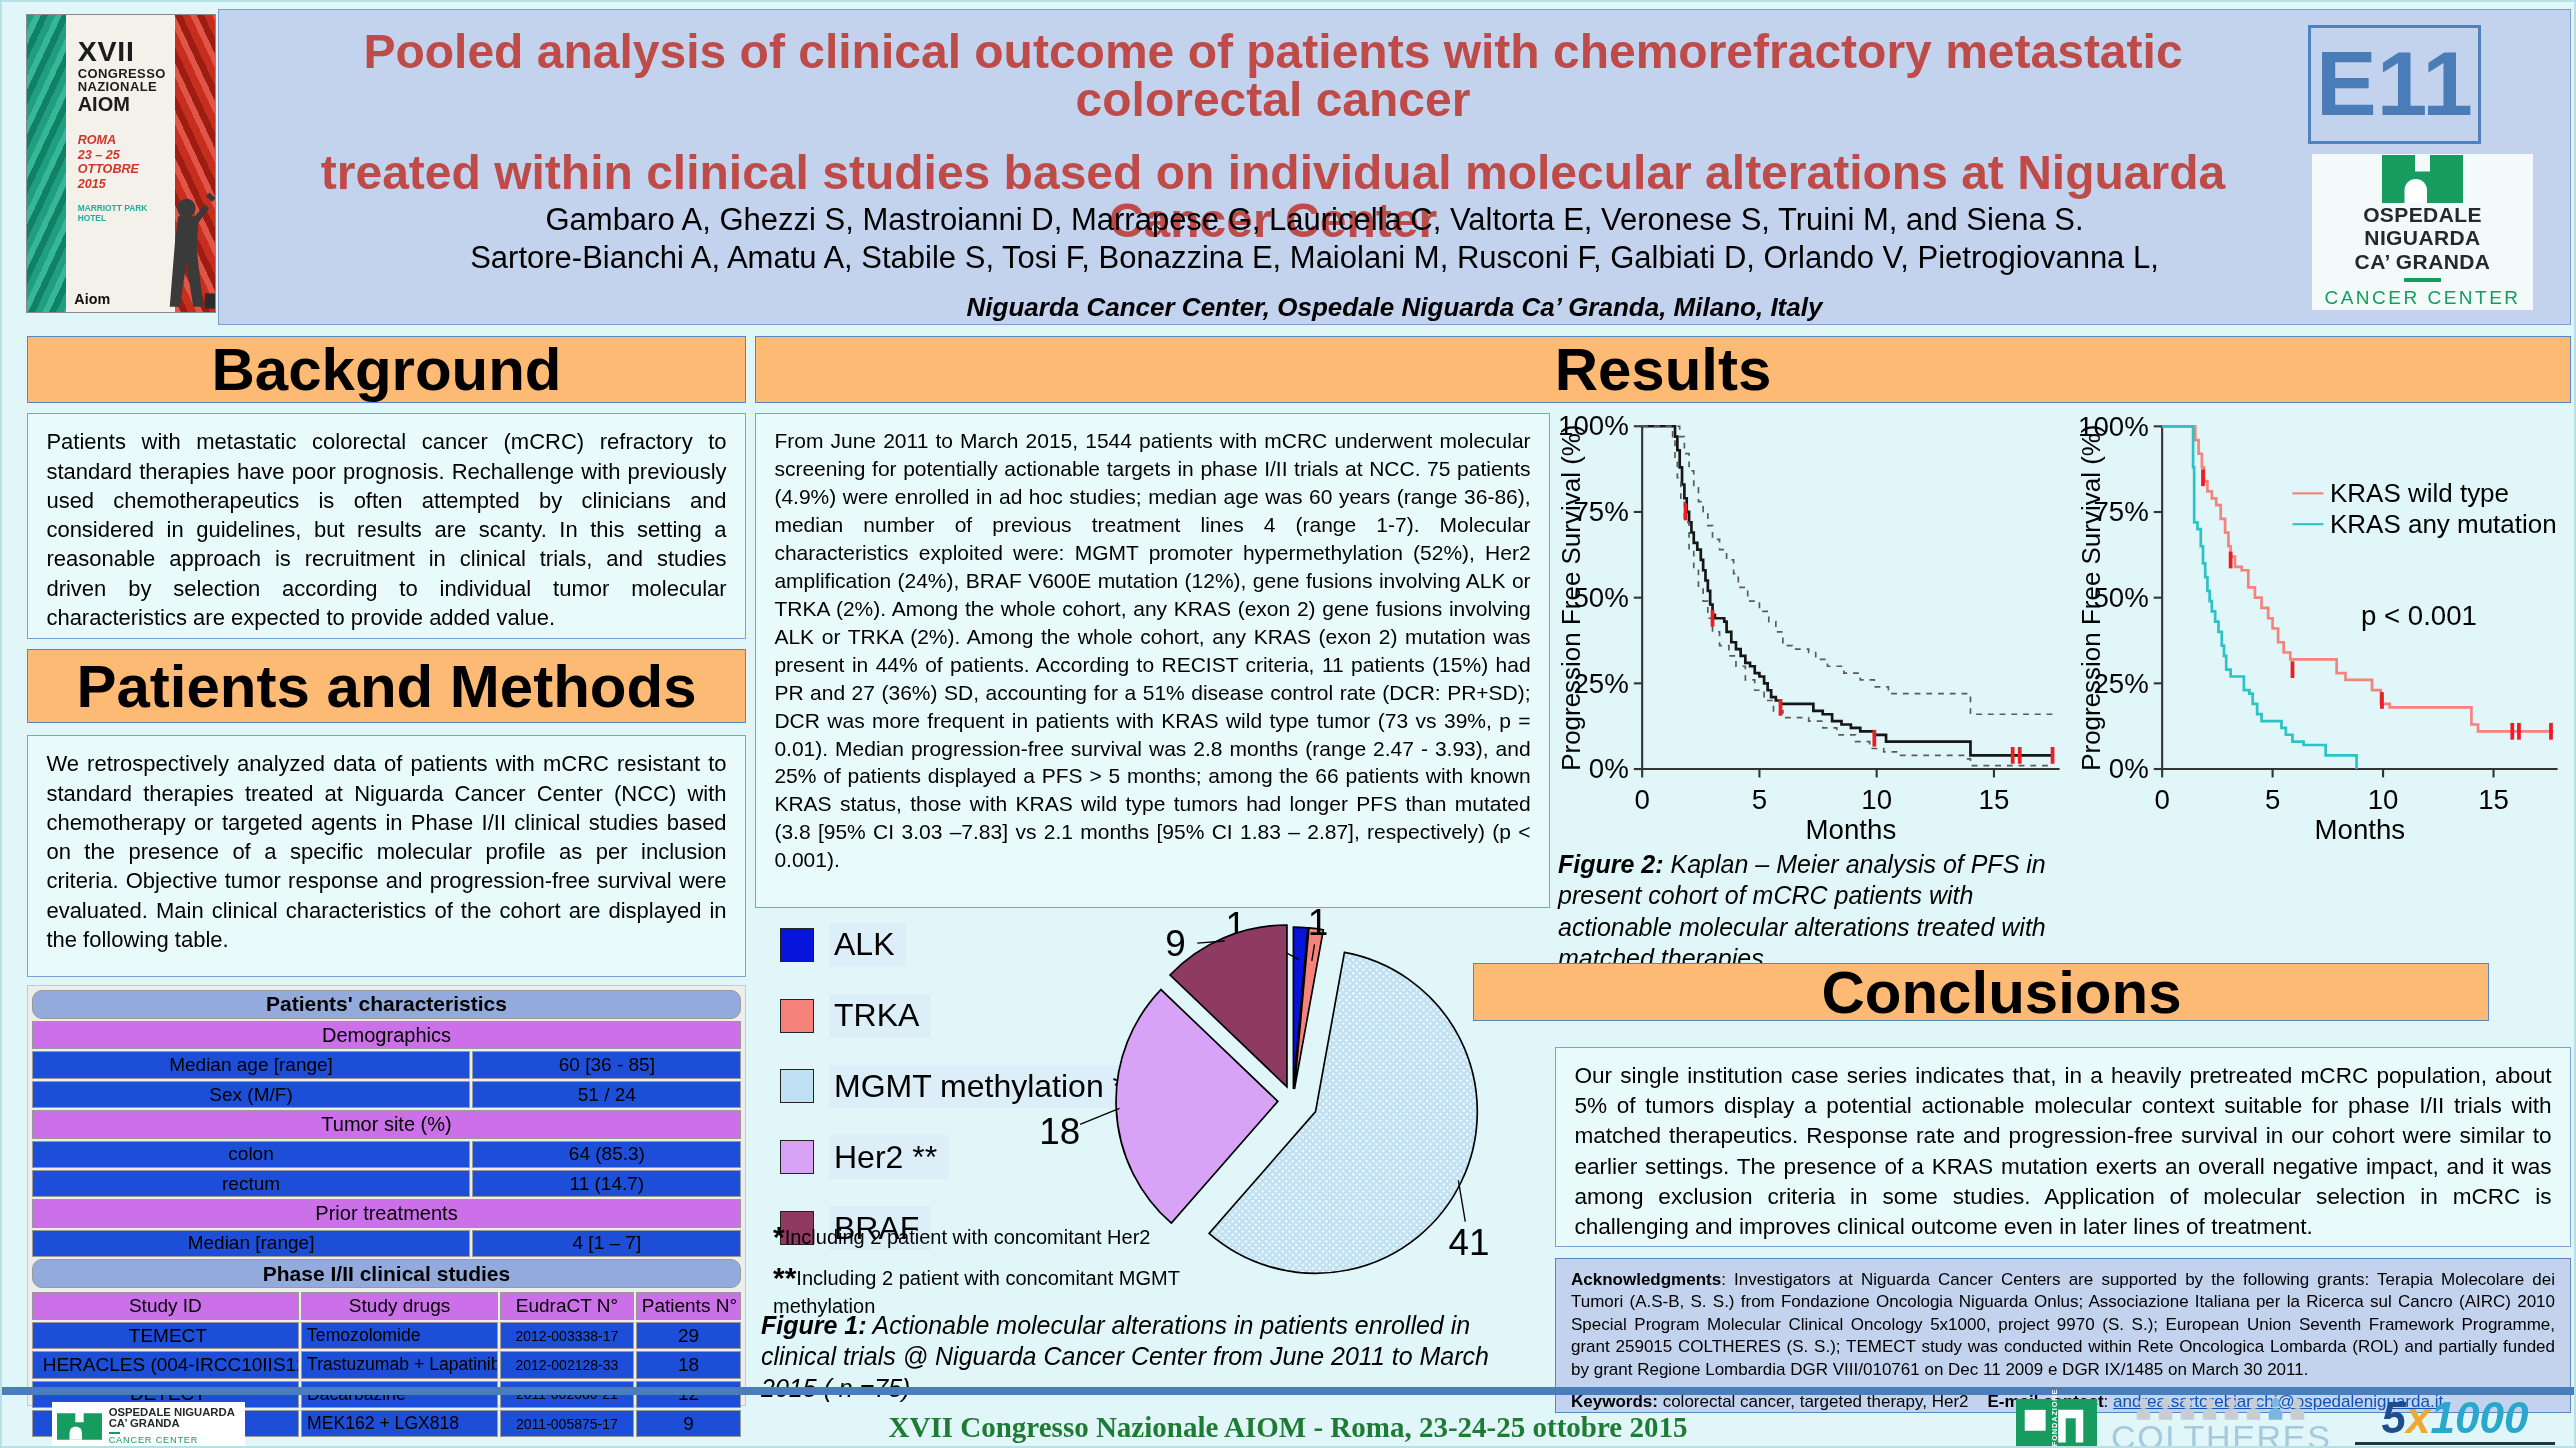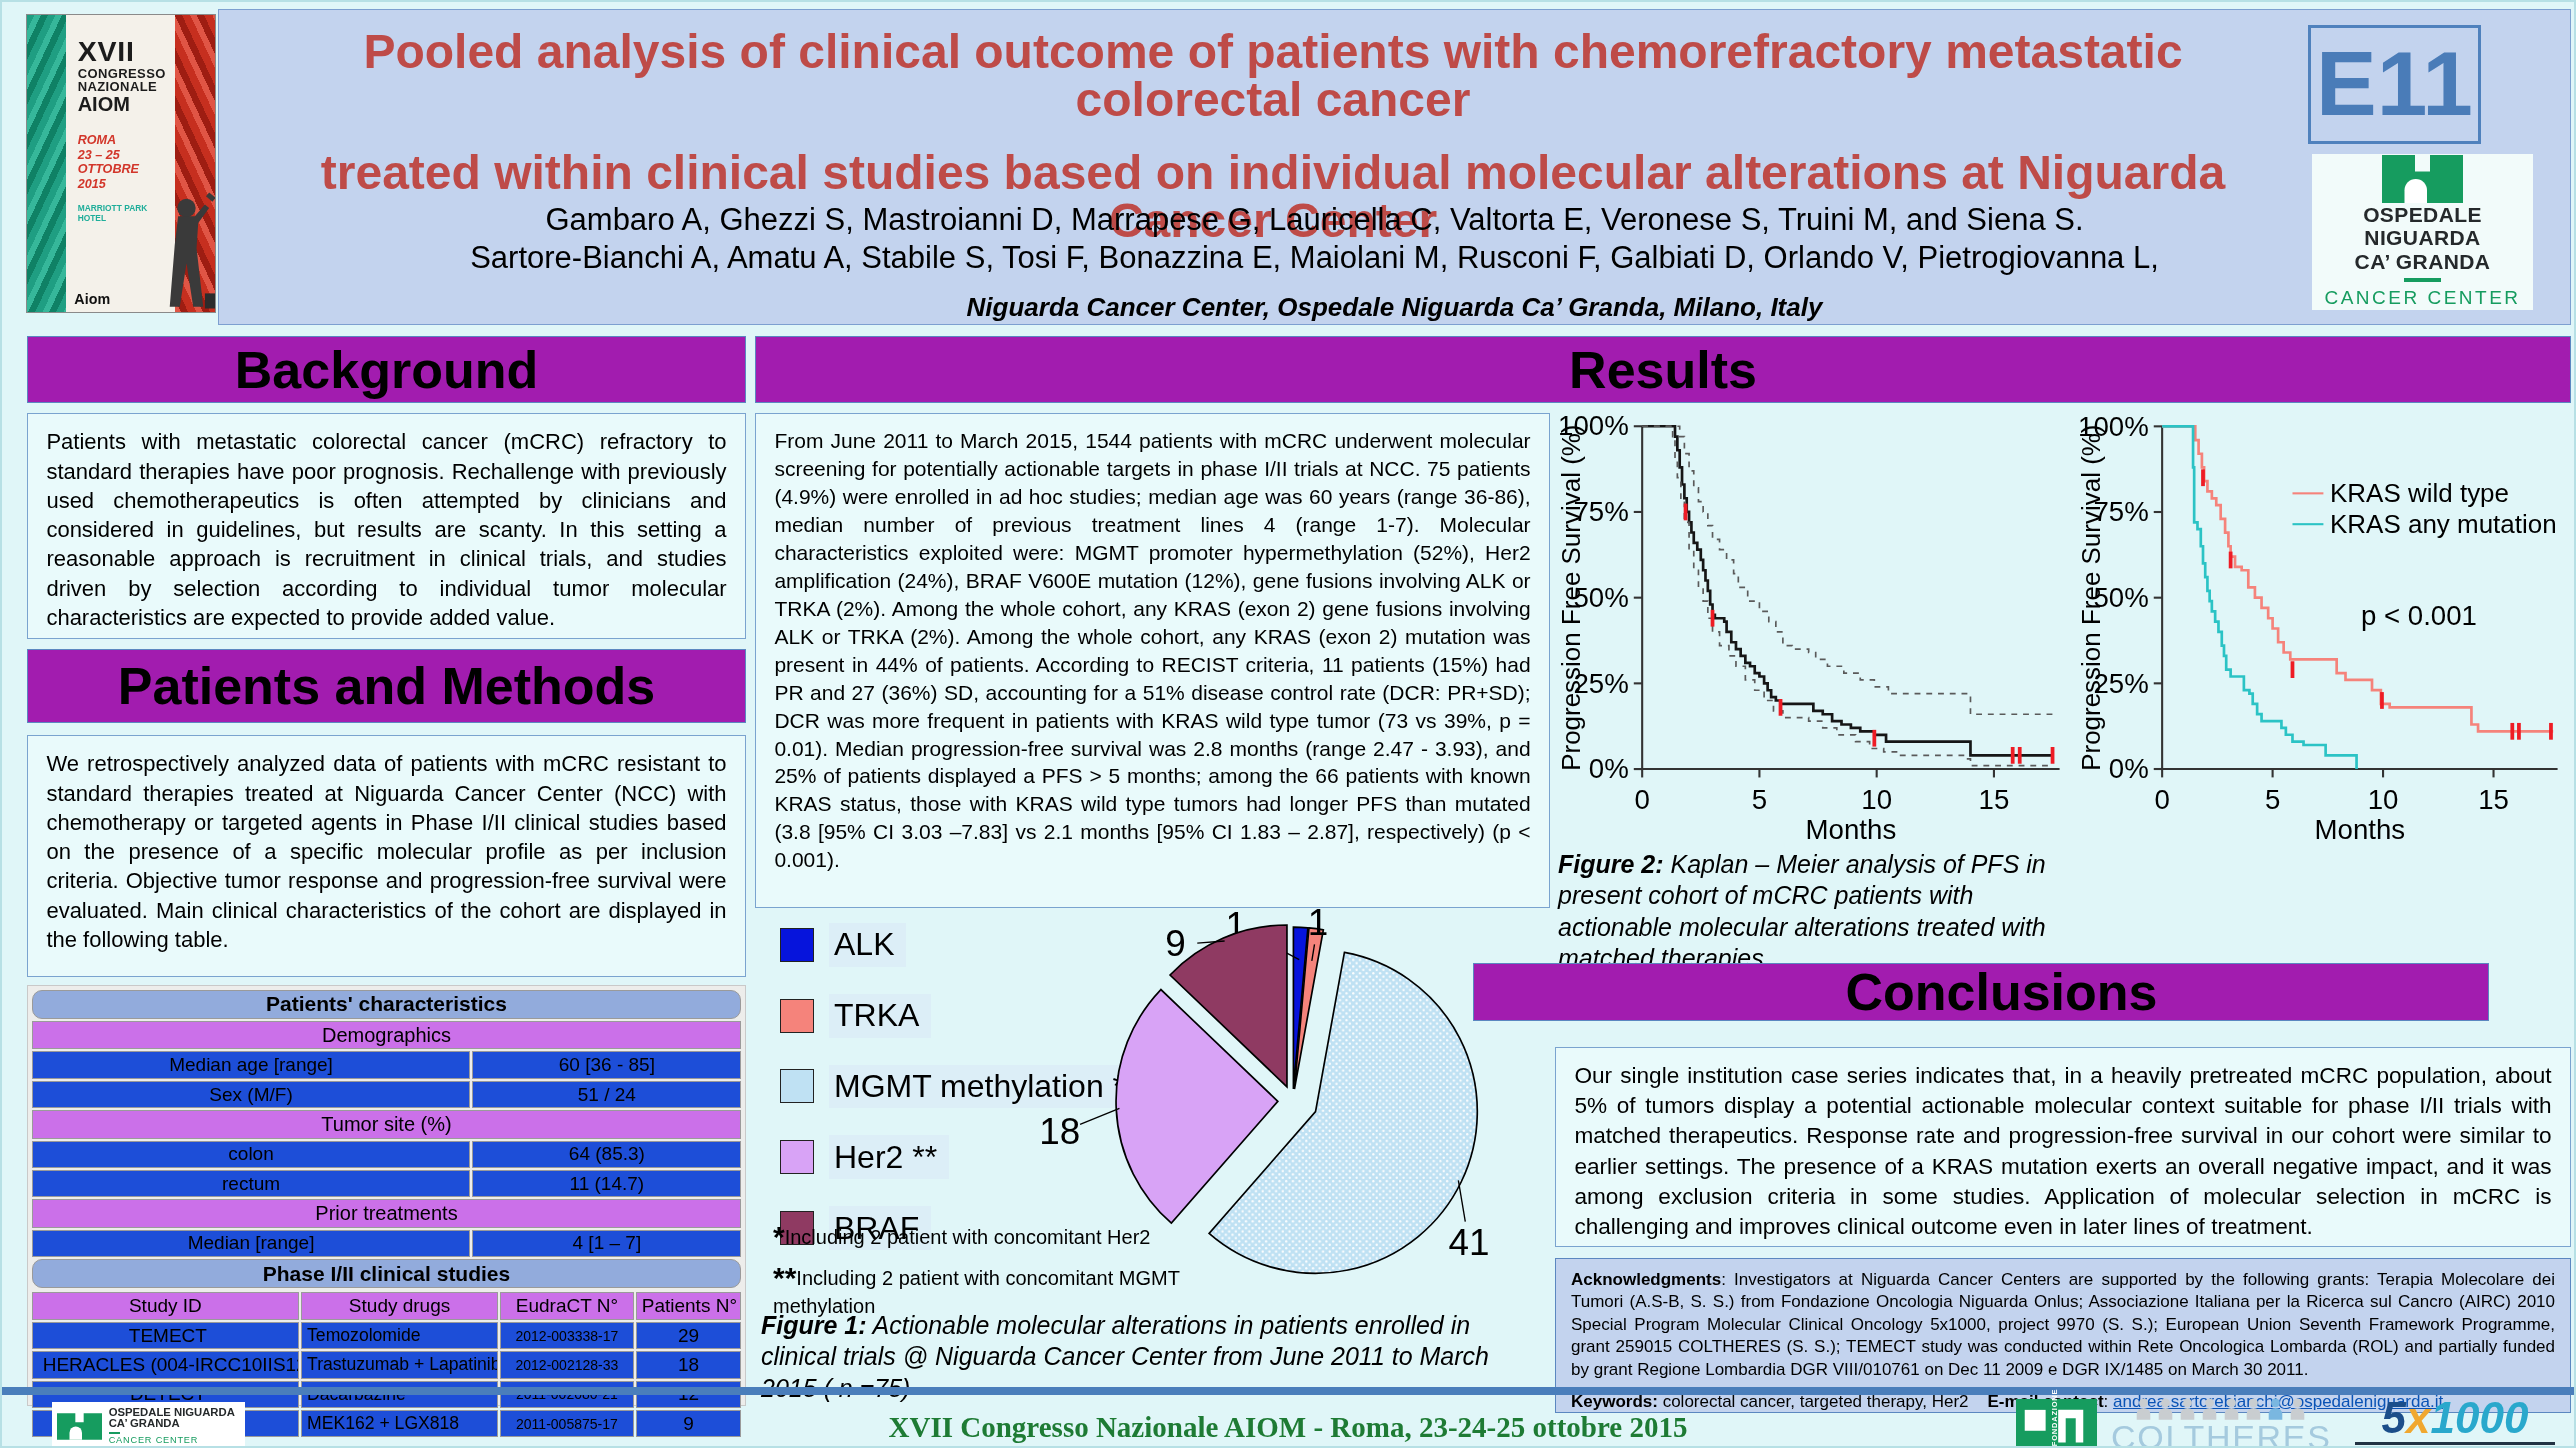--- a/index.html
+++ b/index.html
@@ -34,22 +34,22 @@
   .cp-title{font-weight:bold;color:#1c1c1c;line-height:1.05;}
   .cp-xvii{font-size:28.5px;letter-spacing:0.8px;}
   .cp-line{font-size:13px;letter-spacing:0.4px;}
   .cp-aiom{font-size:20px;}
   .cp-roma{margin-top:18.4px;color:#d2362a;font-weight:bold;font-style:italic;font-size:12.6px;line-height:1.15;}
   .cp-venue{margin-top:11.7px;color:#1fae9a;font-weight:bold;font-size:8.4px;line-height:1.2;}
   .cp-brand{position:absolute;left:8.4px;bottom:5px;font-size:14.3px;font-weight:bold;color:#111;}
   .painter{position:absolute;right:-5px;bottom:0;width:62px;height:126px;}
 
   
-  .sec-head{background:#a21caf;border:1.7px solid #5b87c0;display:flex;align-items:center;justify-content:center;
-            font-size:52px;font-weight:bold;}
+  .sec-head{background:#fdba74;border:1.7px solid #5b87c0;display:flex;align-items:center;justify-content:center;
+            font-size:60px;font-weight:bold;}
   .text-box{background:#e9fafb;border:1.7px solid #7aa3cf;padding:13.4px 18.4px;font-size:22px;line-height:1.33;
             text-align:justify;overflow:hidden;}
 
   
   .char-table{left:25px;top:983px;width:719px;height:421px;background:#ededeb;border:1.7px solid #c9c9c9;padding:1.7px;}
   .char-table table{width:100%;border-spacing:2.5px;table-layout:fixed;}
   .char-table td{border:0.8px solid #9a9a9a;padding:1.7px 5px;height:20px;font-size:19px;text-align:center;
                  background:#1d4ed8;overflow:hidden;white-space:nowrap;}
   td.t-title{background:#92abdc;font-weight:bold;font-size:21px;border-radius:10px;}
   td.t-sub{background:#cb70e9;font-size:20px;}

